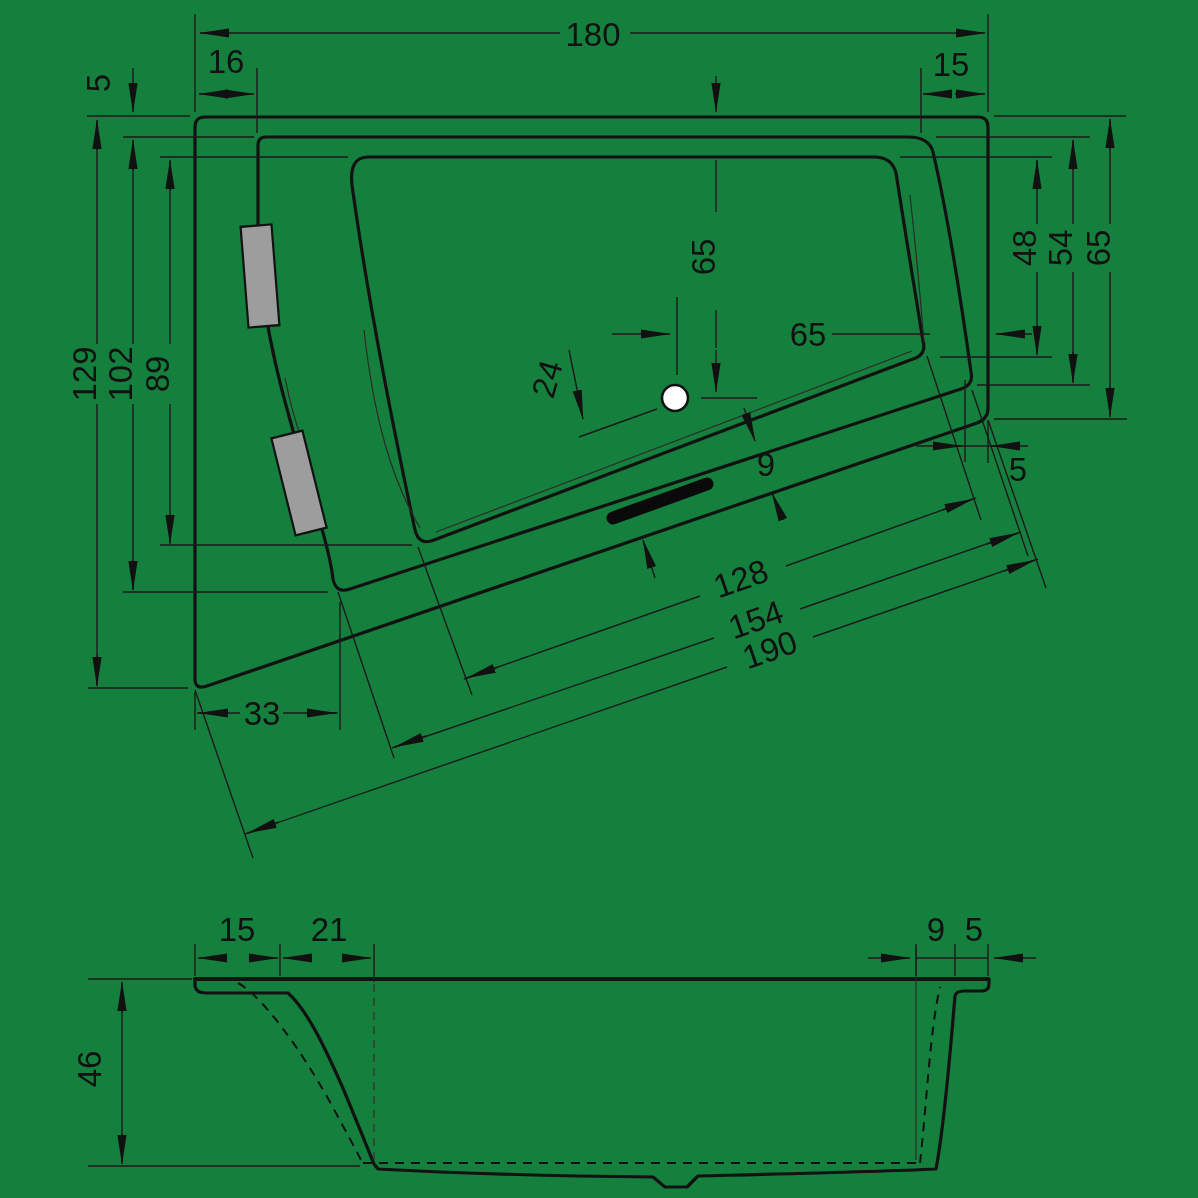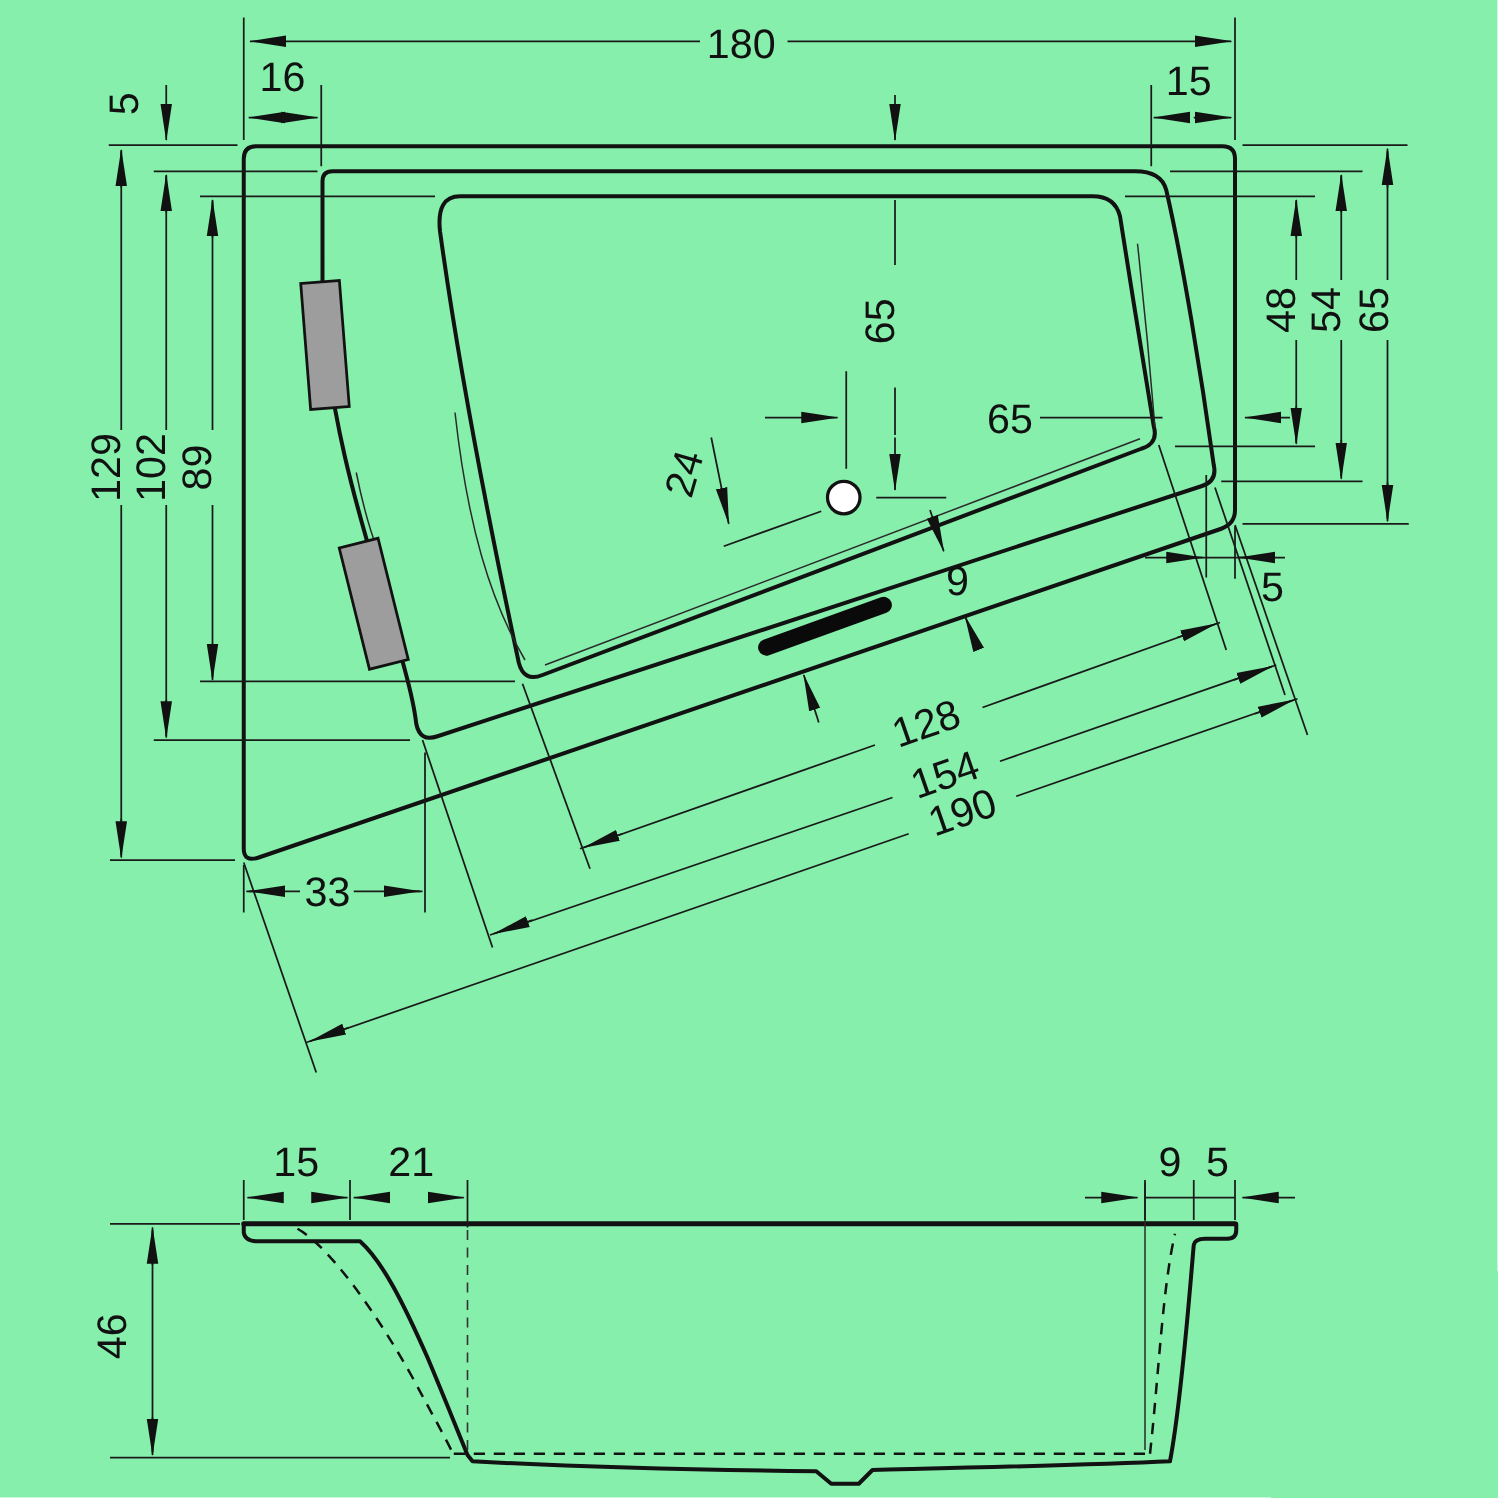--- a/index.html
+++ b/index.html
@@ -1,16 +1,16 @@
 <!DOCTYPE html>
 <html><head>
 <meta charset="utf-8">
 <style>
   html,body{margin:0;padding:0;background:#ffffff;}
-  .stage{width:1198px;height:1198px;background:#86efac;position:relative;overflow:hidden;}
+  .stage{width:1198px;height:1198px;background:#15803d;position:relative;overflow:hidden;}
   svg{display:block;}
   .thick{stroke:#121212;stroke-width:3.2;fill:none;stroke-linejoin:round;stroke-linecap:round;}
   .thick4{stroke:#121212;stroke-width:4;fill:none;stroke-linecap:round;}
   .thin{stroke:#1a1a1a;stroke-width:1.4;fill:none;}
   .hair{stroke:#2a2a2a;stroke-width:1.2;fill:none;}
   .dash{stroke:#121212;stroke-width:2;fill:none;stroke-dasharray:9 7;}
   .dashv{stroke:#333;stroke-width:1.3;fill:none;stroke-dasharray:8 6;}
   .slot{stroke:#0a0a0a;stroke-width:13;stroke-linecap:round;}
   .lbl{font-family:"Liberation Sans",sans-serif;font-size:33px;fill:#111;text-anchor:middle;}
 </style>

